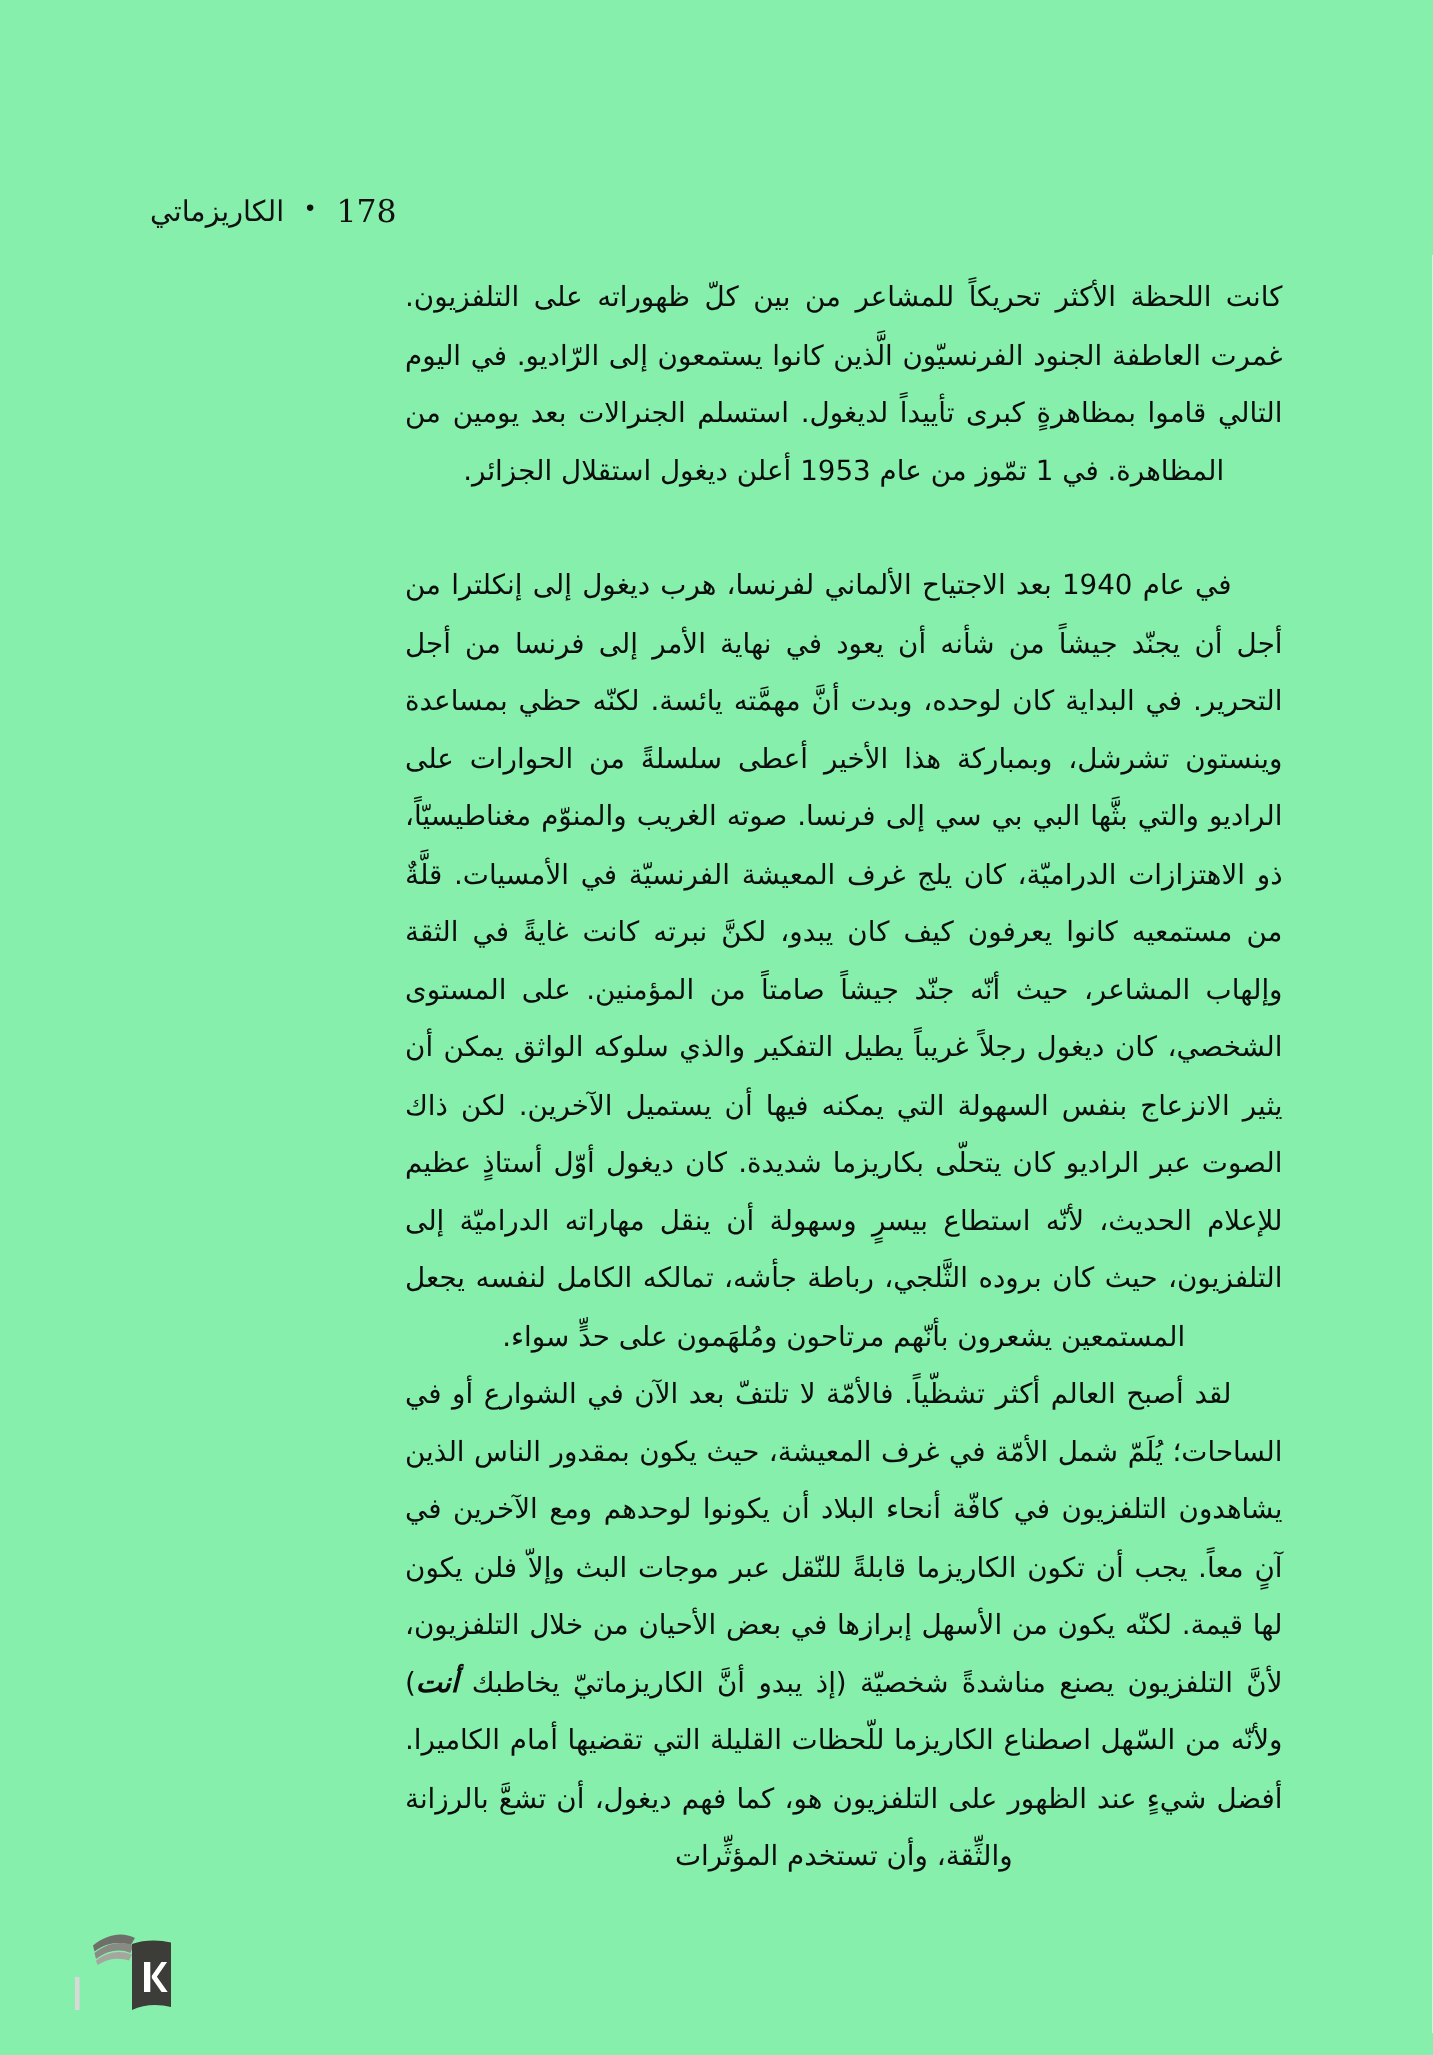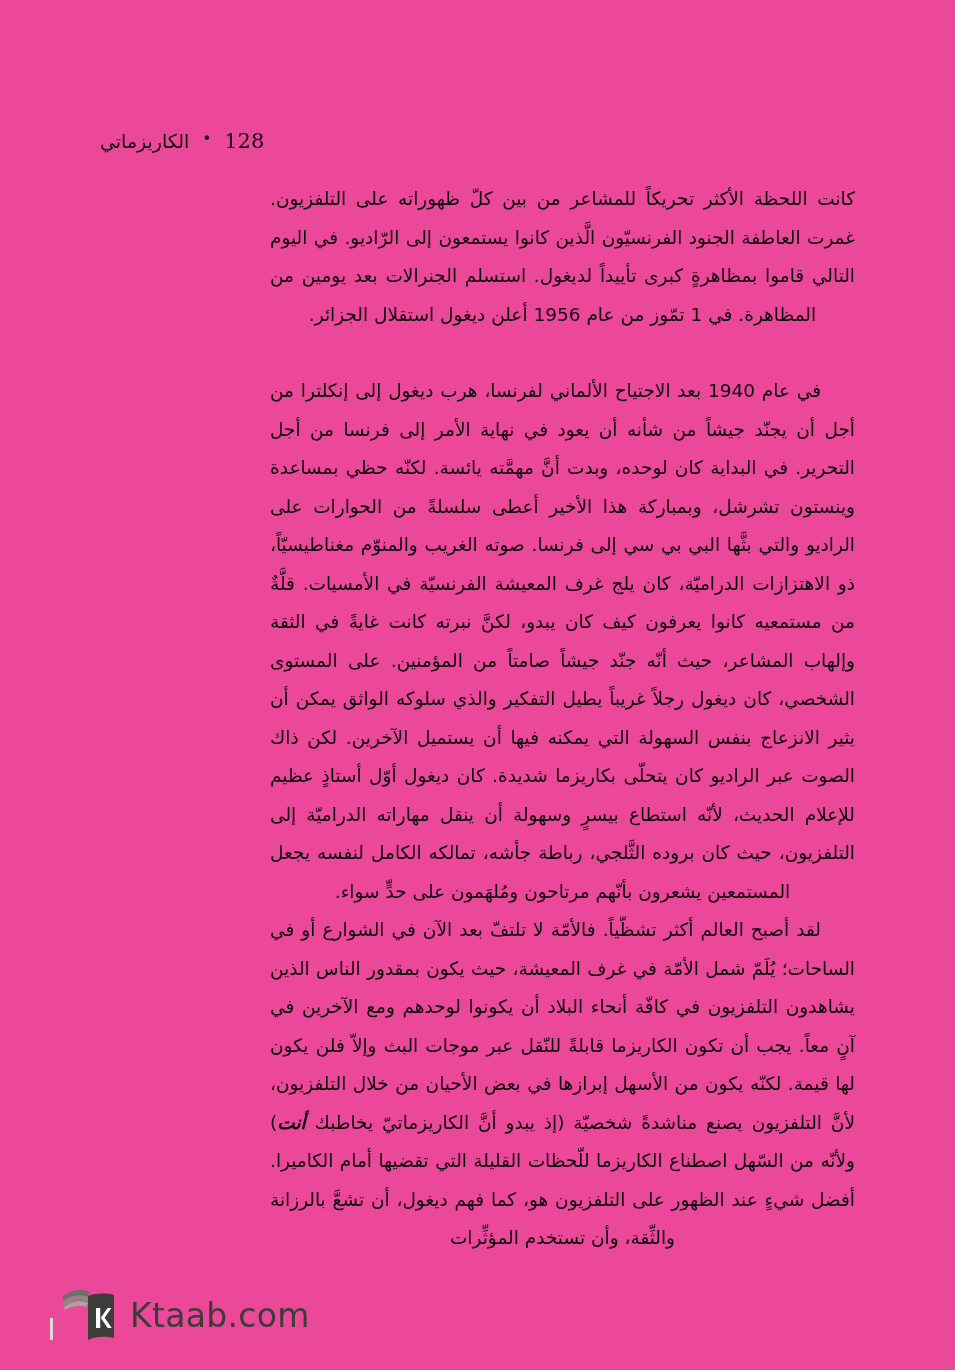--- a/index.html
+++ b/index.html
@@ -10,21 +10,21 @@
   }
 
   body {
     font-family: "DejaVu Sans", sans-serif;
   }
 
   .page {
     position: relative;
     width: 955px;
     height: 1370px;
-    background: #ec4899;
+    background: #86efac;
     overflow: hidden;
     box-sizing: border-box;
   }
 
   
   .running-head {
     position: absolute;
     top: 124px;
     left: 100px;
     width: 200px;
@@ -136,26 +136,26 @@
   }
 </style>
 </head>
 <body>
 
 <div class="page">
 
   <div class="running-head">
     <span class="rh-title">الكاريزماتي</span>
     <span class="rh-sep">•</span>
-    <span class="rh-folio">128</span>
+    <span class="rh-folio">178</span>
   </div>
 
   <div class="textblock">
 
-    <p class="gap-after">كانت اللحظة الأكثر تحريكاً للمشاعر من بين كلّ ظهوراته على التلفزيون. غمرت العاطفة الجنود الفرنسيّون الَّذين كانوا يستمعون إلى الرّاديو. في اليوم التالي قاموا بمظاهرةٍ كبرى تأييداً لديغول. استسلم الجنرالات بعد يومين من المظاهرة. في 1 تمّوز من عام 1956 أعلن ديغول استقلال الجزائر.</p>
+    <p class="gap-after">كانت اللحظة الأكثر تحريكاً للمشاعر من بين كلّ ظهوراته على التلفزيون. غمرت العاطفة الجنود الفرنسيّون الَّذين كانوا يستمعون إلى الرّاديو. في اليوم التالي قاموا بمظاهرةٍ كبرى تأييداً لديغول. استسلم الجنرالات بعد يومين من المظاهرة. في 1 تمّوز من عام 1953 أعلن ديغول استقلال الجزائر.</p>
 
     <p class="indent">في عام 1940 بعد الاجتياح الألماني لفرنسا، هرب ديغول إلى إنكلترا من أجل أن يجنّد جيشاً من شأنه أن يعود في نهاية الأمر إلى فرنسا من أجل التحرير. في البداية كان لوحده، وبدت أنَّ مهمَّته يائسة. لكنّه حظي بمساعدة وينستون تشرشل، وبمباركة هذا الأخير أعطى سلسلةً من الحوارات على الراديو والتي بثَّها البي بي سي إلى فرنسا. صوته الغريب والمنوّم مغناطيسيّاً، ذو الاهتزازات الدراميّة، كان يلج غرف المعيشة الفرنسيّة في الأمسيات. قلَّةٌ من مستمعيه كانوا يعرفون كيف كان يبدو، لكنَّ نبرته كانت غايةً في الثقة وإلهاب المشاعر، حيث أنّه جنّد جيشاً صامتاً من المؤمنين. على المستوى الشخصي، كان ديغول رجلاً غريباً يطيل التفكير والذي سلوكه الواثق يمكن أن يثير الانزعاج بنفس السهولة التي يمكنه فيها أن يستميل الآخرين. لكن ذاك الصوت عبر الراديو كان يتحلّى بكاريزما شديدة. كان ديغول أوّل أستاذٍ عظيم للإعلام الحديث، لأنّه استطاع بيسرٍ وسهولة أن ينقل مهاراته الدراميّة إلى التلفزيون، حيث كان بروده الثَّلجي، رباطة جأشه، تمالكه الكامل لنفسه يجعل المستمعين يشعرون بأنّهم مرتاحون ومُلهَمون على حدٍّ سواء.</p>
 
     <p class="indent">
       <span>لقد أصبح العالم أكثر تشظّياً. فالأمّة لا تلتفّ بعد الآن في الشوارع أو في الساحات؛ يُلَمّ شمل الأمّة في غرف المعيشة، حيث يكون بمقدور الناس الذين يشاهدون التلفزيون في كافّة أنحاء البلاد أن يكونوا لوحدهم ومع الآخرين في آنٍ معاً. يجب أن تكون الكاريزما قابلةً للنّقل عبر موجات البث وإلاّ فلن يكون لها قيمة. لكنّه يكون من الأسهل إبرازها في بعض الأحيان من خلال التلفزيون، لأنَّ التلفزيون يصنع مناشدةً شخصيّة (إذ يبدو أنَّ الكاريزماتيّ يخاطبك </span><em>أنت</em><span>) ولأنّه من السّهل اصطناع الكاريزما للّحظات القليلة التي تقضيها أمام الكاميرا. أفضل شيءٍ عند الظهور على التلفزيون هو، كما فهم ديغول، أن تشعَّ بالرزانة والثِّقة، وأن تستخدم المؤثِّرات</span>
     </p>
 
   </div>
 
   <div class="watermark">
@@ -168,16 +168,15 @@
         <path d="M4 23 C12 17 20 16 28 19 L26 23 C20 21 13 21 5 26 Z" fill="#a6a6a0"></path>
 
         <path d="M28 12 C36 9 46 9 54 11 L54 54 C46 52 36 52 28 56 Z" fill="#3c3c38"></path>
 
         <g fill="#ffffff">
           <rect x="36" y="24" width="4.2" height="20"></rect>
           <path d="M41.2 33.2 L47.6 24 L51.4 24 L44.6 33.8 L51.8 44 L47.7 44 L41.2 34.6 Z"></path>
         </g>
       </svg>
     </span>
-    <span class="mark-text">Ktaab.com</span>
   </div>
 
 </div>
 
 </body></html>

